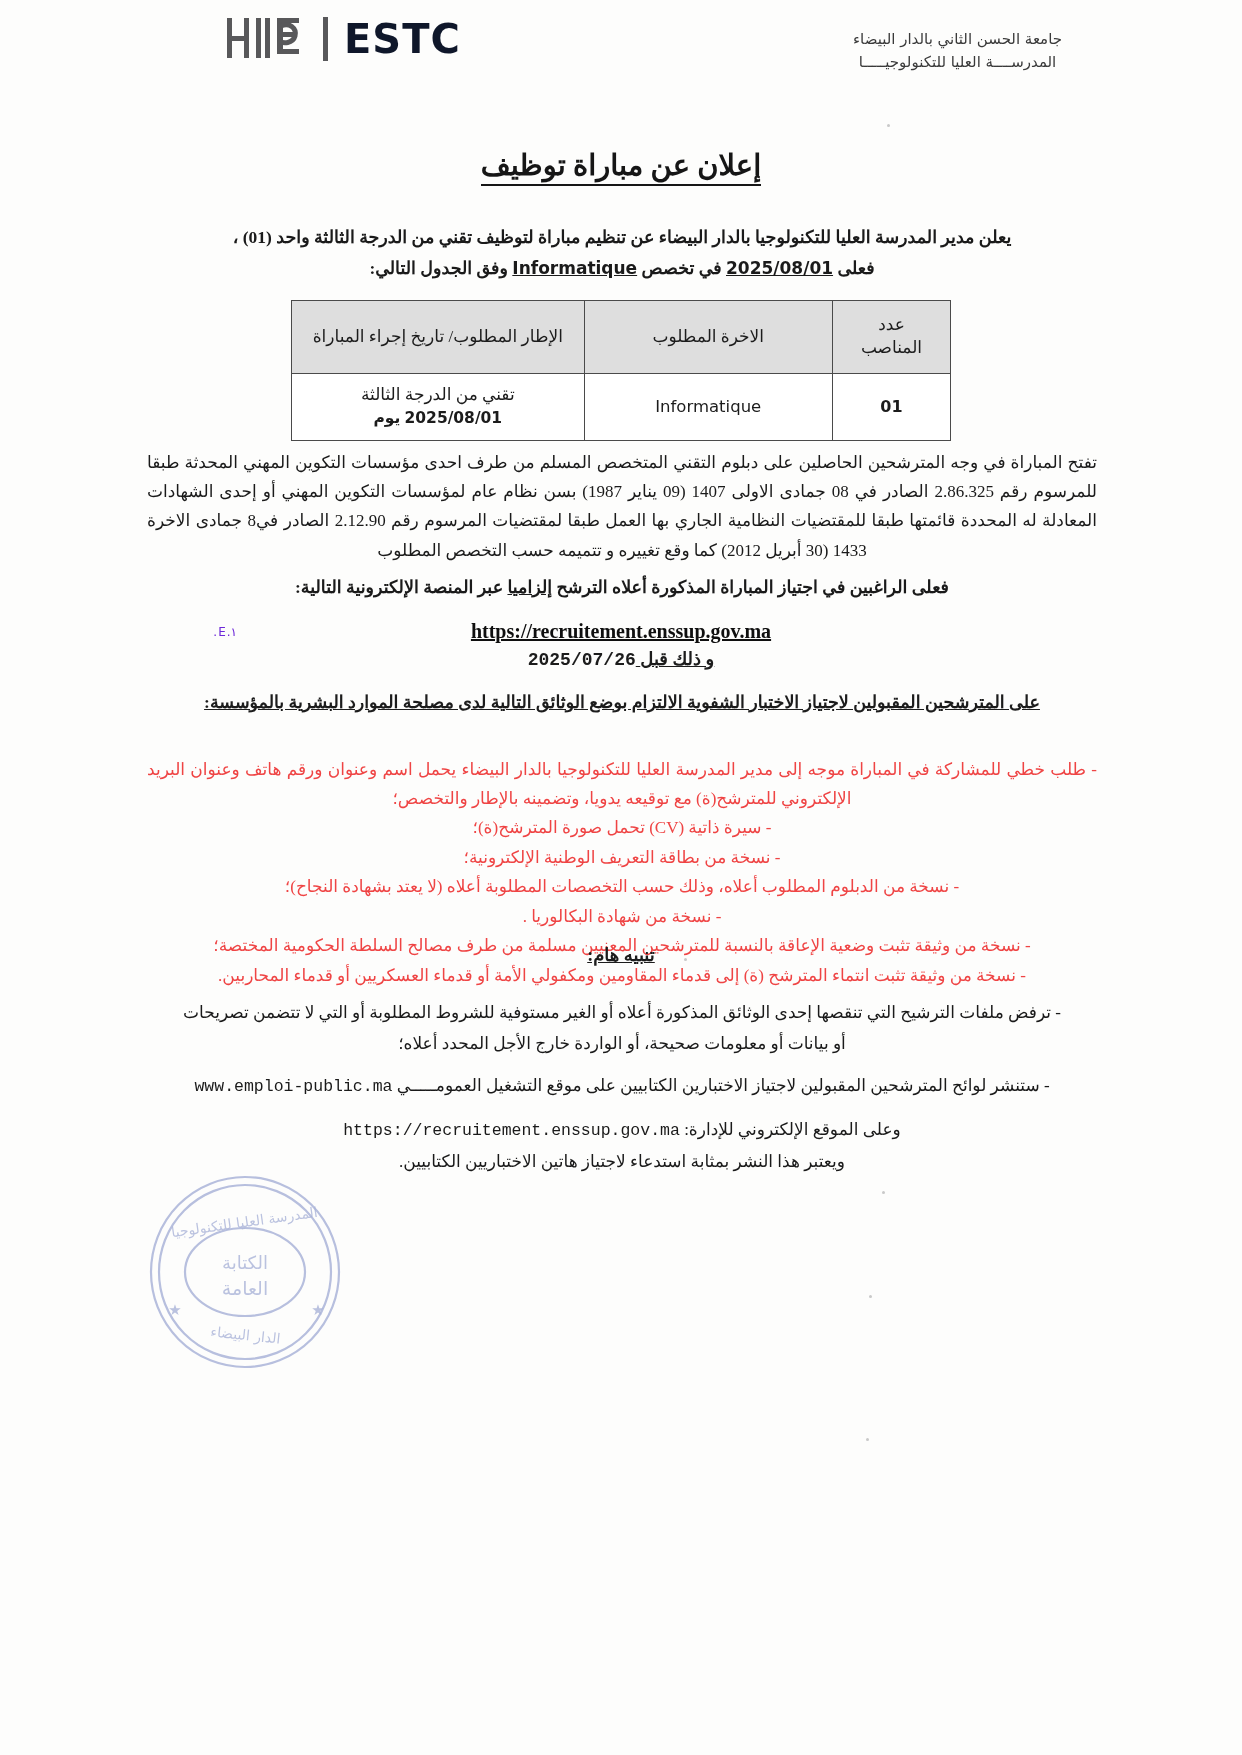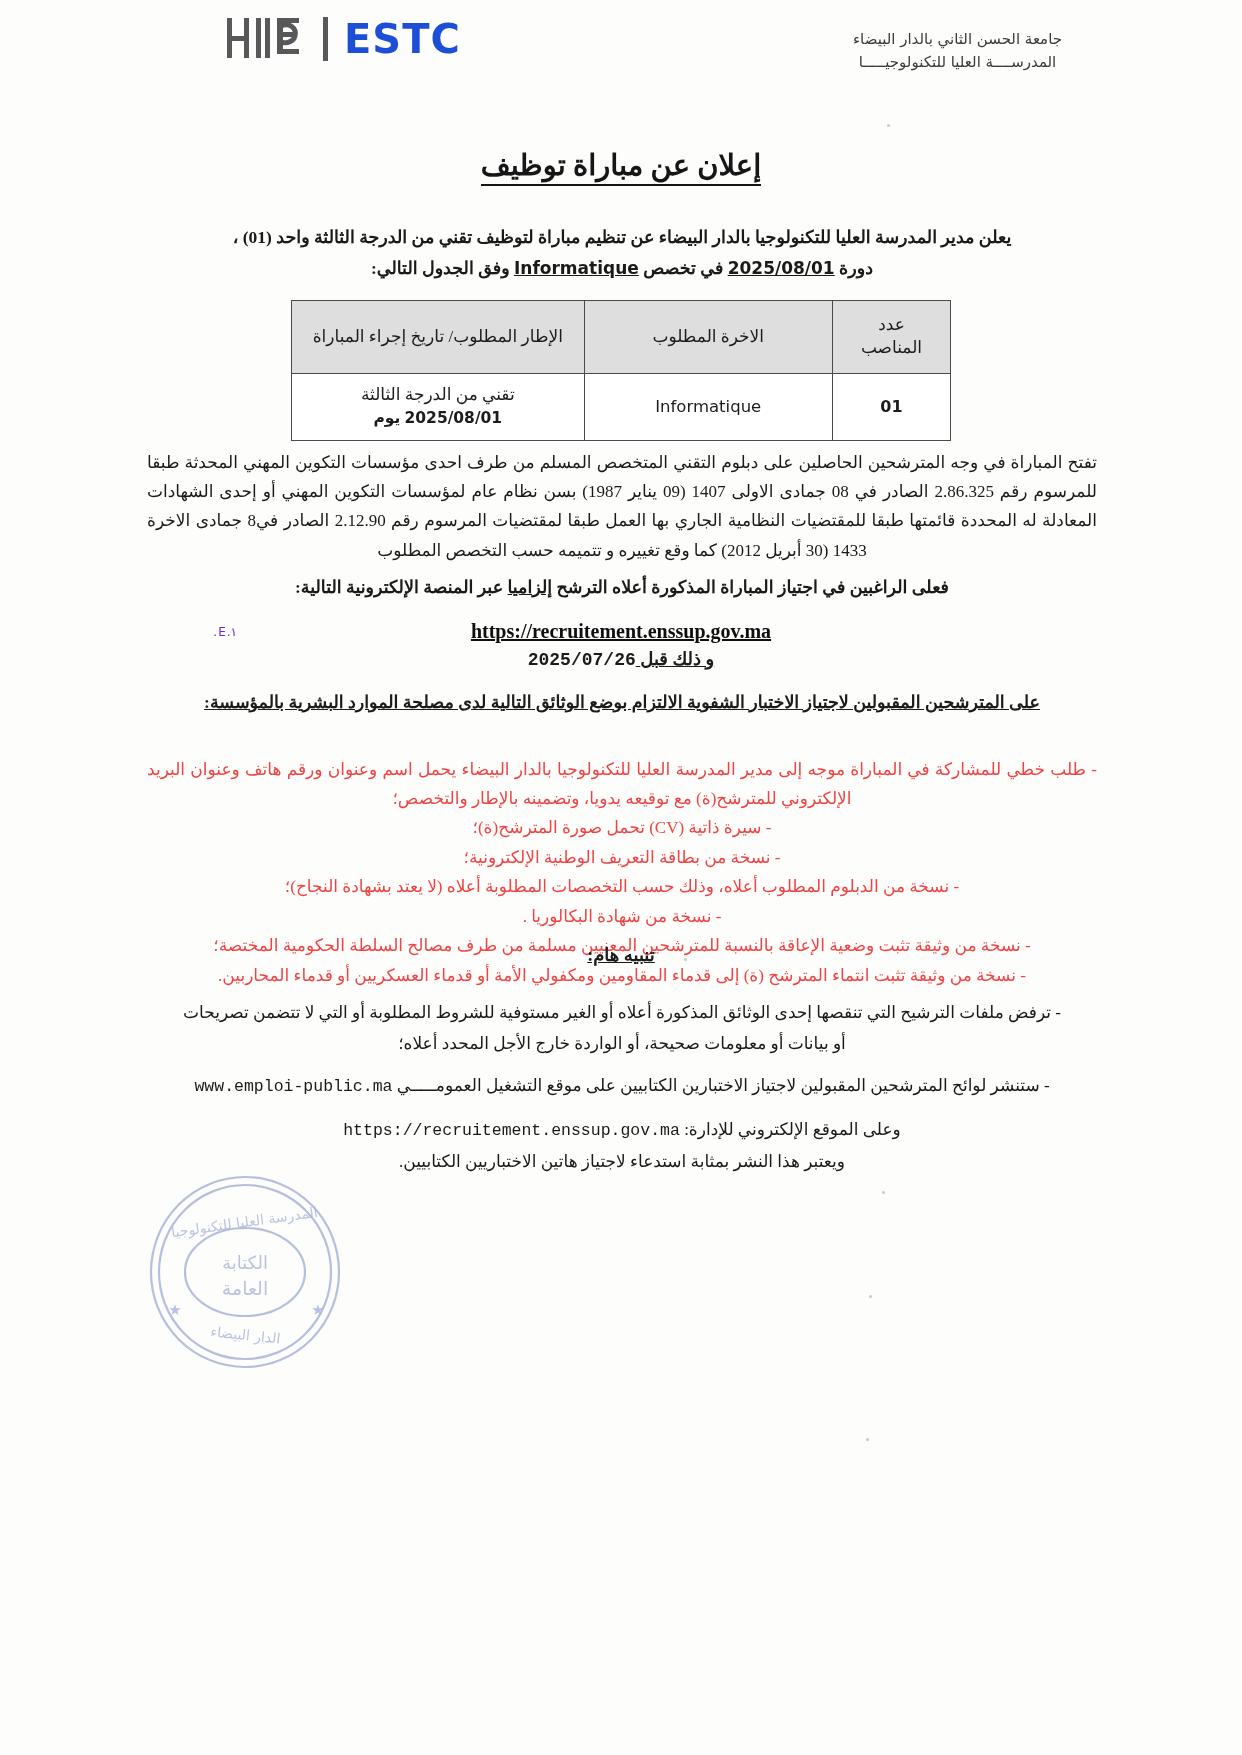--- a/index.html
+++ b/index.html
@@ -44,21 +44,21 @@
     width: 5px;
     height: 44px;
     background: #58585a;
     margin-right: 2px;
   }
   .logo-text {
     font-family: "DejaVu Sans", sans-serif;
     font-weight: bold;
     font-size: 40px;
     letter-spacing: 1px;
-    color: #1d4ed8;
+    color: #0f172a;
     text-align: center;
   }
   .uni-name {
     position: absolute;
     right: 180px;
     top: 20px;
     text-align: center;
     font-size: 15px;
     line-height: 1.55;
     color: #3a3a3a;
@@ -306,21 +306,21 @@
     </div>
   </div>
 
   <div class="doc-title">
     <span>إعلان عن مباراة توظيف</span>
   </div>
 
   <div class="intro">
     <div>يعلن مدير المدرسة العليا للتكنولوجيا بالدار البيضاء عن تنظيم مباراة لتوظيف تقني من الدرجة الثالثة واحد (01) ،</div>
     <div>
-      <span>دورة</span>
+      <span>فعلى</span>
       <span class="lat u">2025/08/01</span>
       <span>في تخصص</span>
       <span class="lat u">Informatique</span>
       <span>وفق الجدول التالي:</span>
     </div>
   </div>
 
   <div class="tbl-wrap">
     <table class="jobs">
       <thead>

